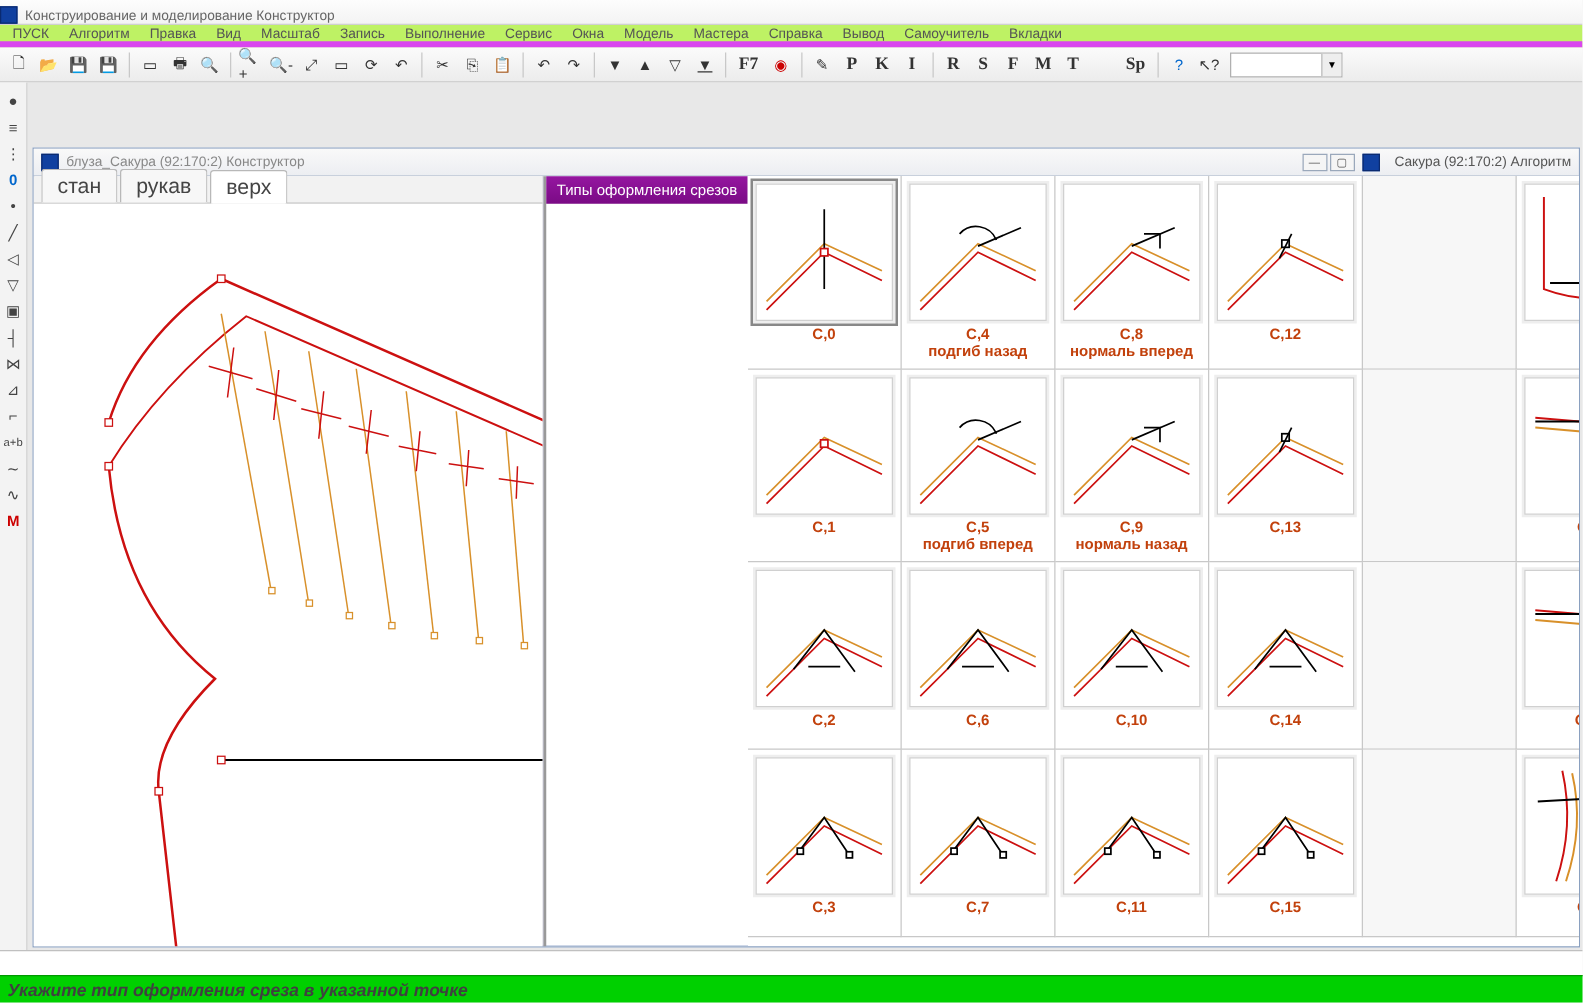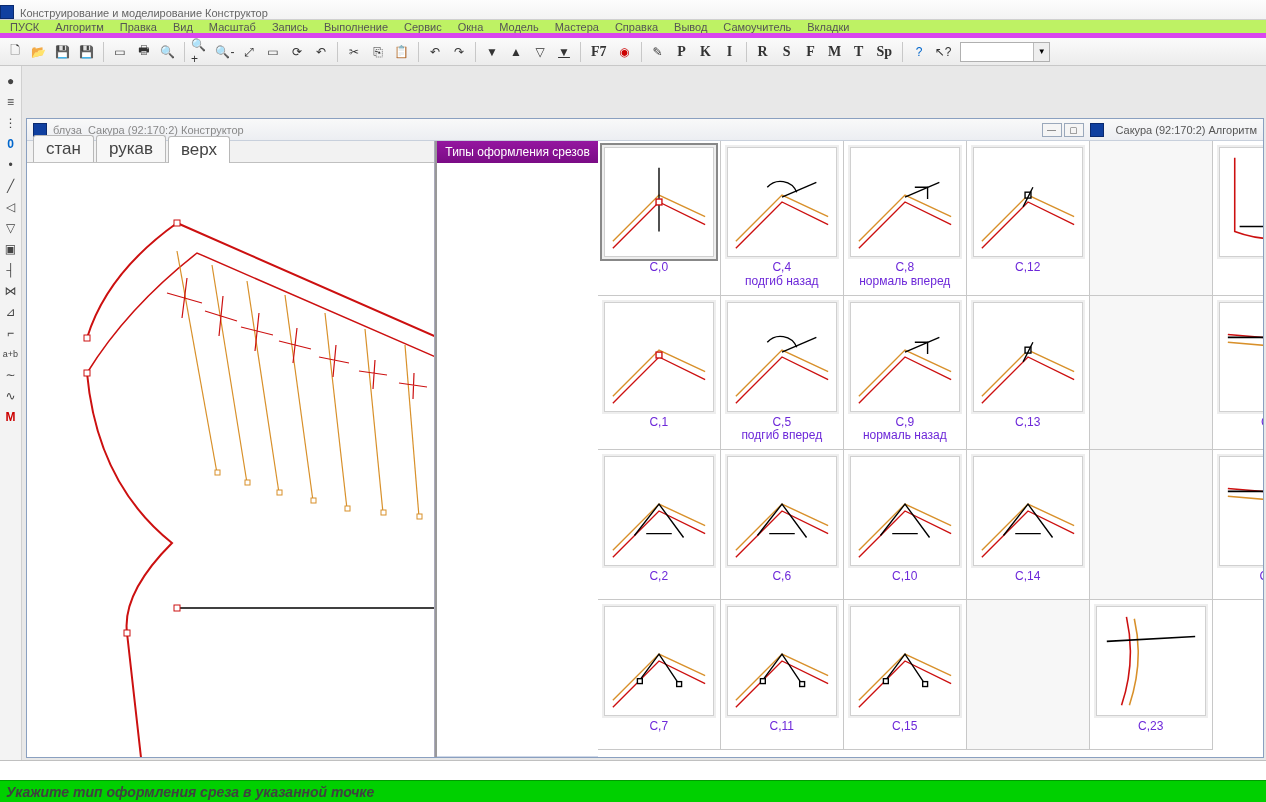--- a/index.html
+++ b/index.html
@@ -46,21 +46,21 @@
 
   
   .right-panel { flex:1; display:flex; border-left:2px solid #999; }
   .right-header { height:22px; background:#8a0d8d; background:linear-gradient(#9516a0,#7a0b85); color:#fff; display:flex; align-items:center; padding:0 8px; font-size:12px; }
   .grid-wrap { flex:1; overflow:auto; background:#fff; }
   .grid { display:grid; grid-template-columns: repeat(6, 1fr); }
   .cell { border-right:1px solid #c8c8c8; border-bottom:1px solid #c8c8c8; padding:6px; display:flex; flex-direction:column; align-items:center; justify-content:flex-start; min-height:150px; }
   .cell.sel .thumb { outline:2px solid #888; outline-offset:2px; }
   .thumb { width:110px; height:110px; border:1px solid #d0d0d0; background:#fff; box-shadow:0 0 0 2px #eee; position:relative; }
   .thumb svg { width:100%; height:100%; }
-  .cap { margin-top:4px; font-size:12px; font-weight:normal; color:#6d28d9; text-align:center; white-space:pre-line; line-height:1.15; }
+  .cap { margin-top:4px; font-size:12px; font-weight:bold; color:#c2410c; text-align:center; white-space:pre-line; line-height:1.15; }
 
   
   .bottom-input { position:absolute; bottom:22px; left:0; right:0; height:20px; background:#fff; border-top:1px solid #c0c0c0; }
   .statusbar { position:absolute; bottom:0; left:0; right:0; height:22px; background:#00d000; color:#404040; font-weight:bold; font-style:italic; font-size:14px; display:flex; align-items:center; padding:0 6px; border-top:1px solid #009a00; }
 
   
   .red { stroke:#cc1010; }
   .orange { stroke:#d8902a; }
   .black { stroke:#000; }
   .node { fill:#fff; stroke:#cc1010; stroke-width:1; }
@@ -128,21 +128,21 @@
   <div class="tbtn">✎</div>
   <div class="tbtn bold">P</div>
   <div class="tbtn bold">K</div>
   <div class="tbtn bold">I</div>
   <div class="tsep"></div>
   <div class="tbtn bold">R</div>
   <div class="tbtn bold">S</div>
   <div class="tbtn bold">F</div>
   <div class="tbtn bold">M</div>
   <div class="tbtn bold">T</div>
-  <div class="tbtn bold" style="width:auto;padding:0 4px;">Sp</div>
+  <div class="tbtn bold" style="width:auto;padding:0 4px;margin-left:24px;">Sp</div>
   <div class="tsep"></div>
   <div class="tbtn" style="color:#06c;">?</div>
   <div class="tbtn">↖?</div>
   <div class="tb-combo">
       <div class="arrow">▼</div>
     </div>
 </div>
 
 <div class="workspace">
 
@@ -428,20 +428,32 @@
               <div class="cell">
                 <div class="thumb"><svg viewBox="0 0 110 110">
                     <g fill="none" stroke-width="1.4">
     <path stroke="#d8902a" d="M 8 95 L 55 48 L 102 70"></path>
     <path stroke="#cc1010" d="M 8 102 L 55 55 L 102 78"></path>
                       <path stroke="#000" d="M 35 75 L 55 48 L 75 78"></path>
                       <rect x="33" y="73" width="5" height="5" fill="#fff" stroke="#000"></rect>
                       <rect x="73" y="76" width="5" height="5" fill="#fff" stroke="#000"></rect>
                     </g>
                   </svg></div>
+                <div class="cap">С,3</div>
+              </div>
+              <div class="cell">
+                <div class="thumb"><svg viewBox="0 0 110 110">
+                    <g fill="none" stroke-width="1.4">
+    <path stroke="#d8902a" d="M 8 95 L 55 48 L 102 70"></path>
+    <path stroke="#cc1010" d="M 8 102 L 55 55 L 102 78"></path>
+                      <path stroke="#000" d="M 35 75 L 55 48 L 75 78"></path>
+                      <rect x="33" y="73" width="5" height="5" fill="#fff" stroke="#000"></rect>
+                      <rect x="73" y="76" width="5" height="5" fill="#fff" stroke="#000"></rect>
+                    </g>
+                  </svg></div>
                 <div class="cap">С,7</div>
               </div>
               <div class="cell">
                 <div class="thumb"><svg viewBox="0 0 110 110">
                     <g fill="none" stroke-width="1.4">
     <path stroke="#d8902a" d="M 8 95 L 55 48 L 102 70"></path>
     <path stroke="#cc1010" d="M 8 102 L 55 55 L 102 78"></path>
                       <path stroke="#000" d="M 35 75 L 55 48 L 75 78"></path>
                       <rect x="33" y="73" width="5" height="5" fill="#fff" stroke="#000"></rect>
                       <rect x="73" y="76" width="5" height="5" fill="#fff" stroke="#000"></rect>

